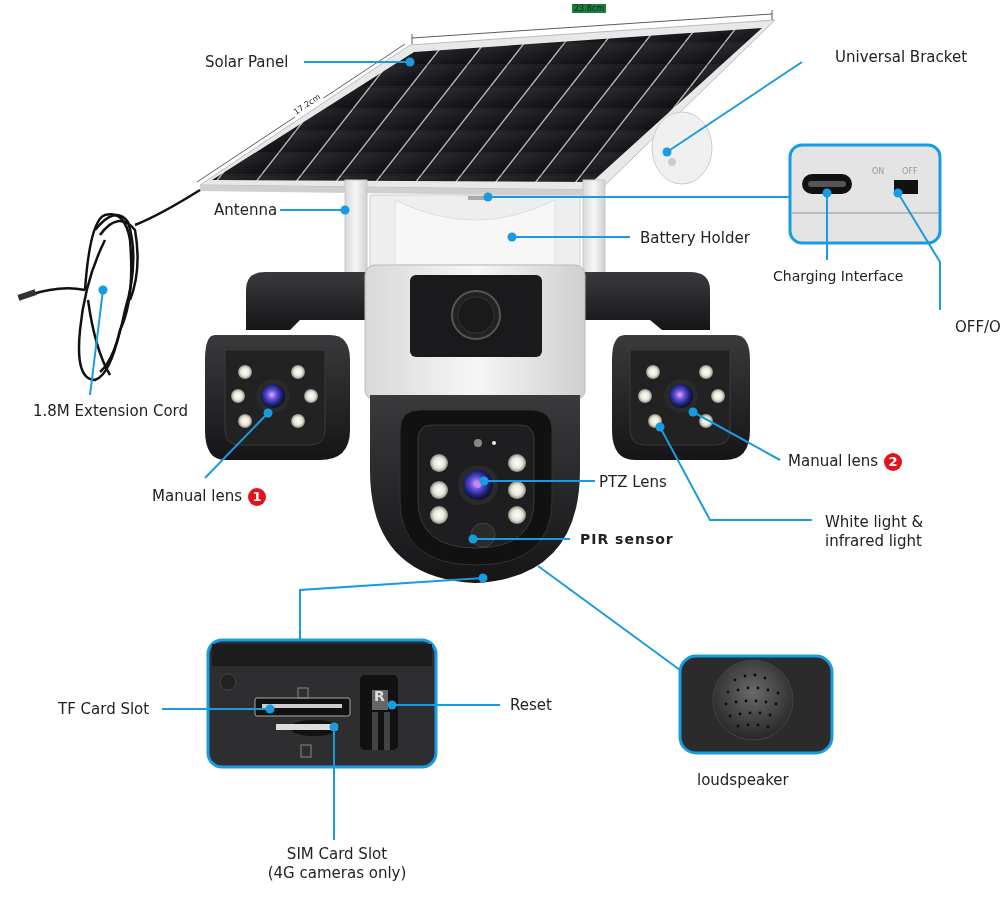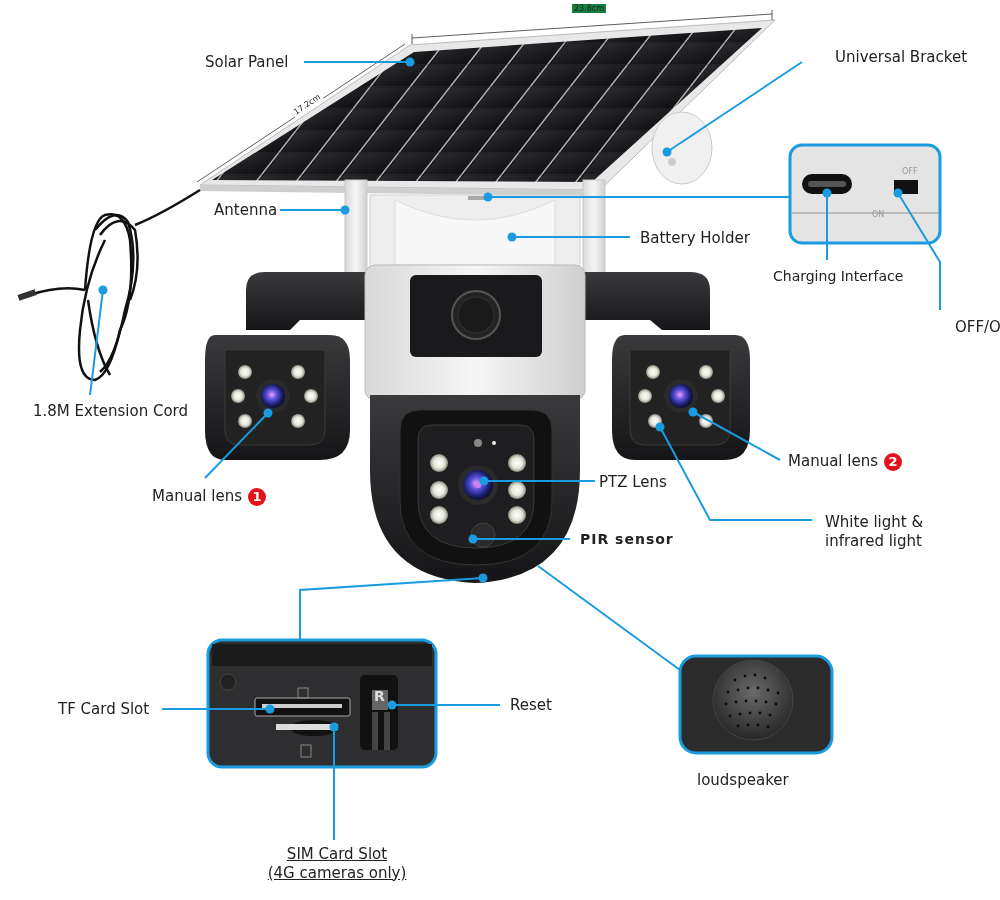--- a/index.html
+++ b/index.html
@@ -247,21 +247,21 @@
     <circle cx="392" cy="705" r="4.5"></circle>
     <circle cx="334" cy="727" r="4.5"></circle>
   </g>
 </svg>
 
 
 <span class="dim" style="left:572px;top:4px;background:#15803d;padding:0 2px;">23.8cm</span>
 <span class="dim" style="left:290px;top:100px;transform:rotate(-34deg);background:#fff;padding:0 2px;">17.2cm</span>
 
 
-<span class="tiny" style="left:872px;top:167px;margin-top:43px;">ON</span>
+<span class="tiny" style="left:872px;top:167px;">ON</span>
 <span class="tiny" style="left:902px;top:167px;text-align:center;">OFF</span>
 
 
 <span class="lbl" style="left:205px;top:53px;">Solar Panel</span>
 <span class="lbl" style="left:823px;top:48px;margin-left:12px;">Universal Bracket</span>
 <span class="lbl" style="left:214px;top:201px;">Antenna</span>
 <span class="lbl" style="left:640px;top:229px;">Battery Holder</span>
 <span class="lbl" style="left:773px;top:268px;font-size:14px;">Charging Interface</span>
 <span class="lbl" style="left:910px;top:318px;margin-left:45px;">OFF/ON</span>
 <span class="lbl" style="left:33px;top:402px;">1.8M Extension Cord</span>
@@ -279,19 +279,19 @@
 
 <span class="lbl" style="left:825px;top:513px;">
   <span style="display:block;">White light &amp;</span>
   <span style="display:block;">infrared light</span>
 </span>
 
 <span class="lbl" style="left:58px;top:700px;">TF Card Slot</span>
 <span class="lbl" style="left:510px;top:696px;">Reset</span>
 <span class="lbl" style="left:697px;top:771px;">loudspeaker</span>
 
-<span class="lbl center" style="left:262px;top:845px;width:150px;text-decoration:underline;">
+<span class="lbl center" style="left:262px;top:845px;width:150px;">
   <span style="display:block;">SIM Card Slot</span>
   <span style="display:block;">(4G cameras only)</span>
 </span>
 
 <span style="position:absolute;left:374px;top:688px;color:#ddd;font-size:14px;font-weight:bold;">R</span>
 </div>
 
 </body></html>

